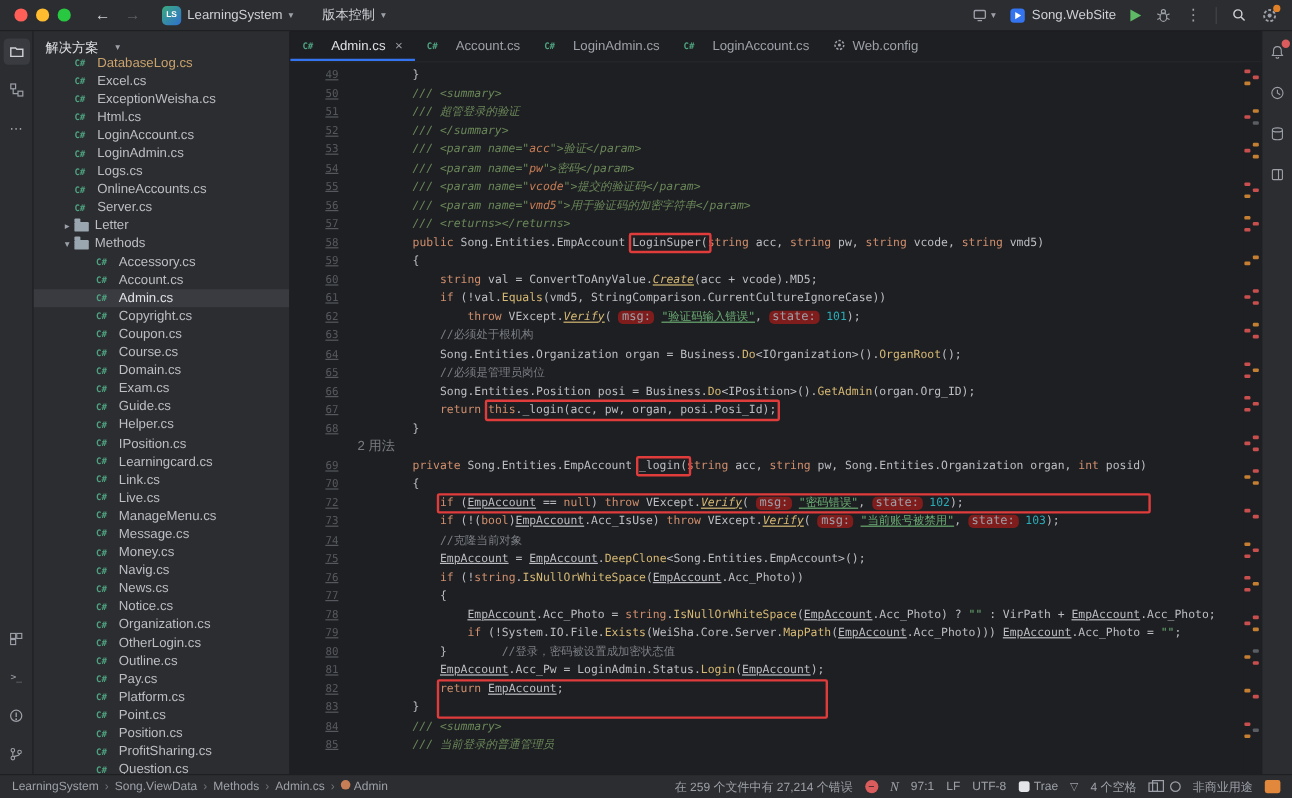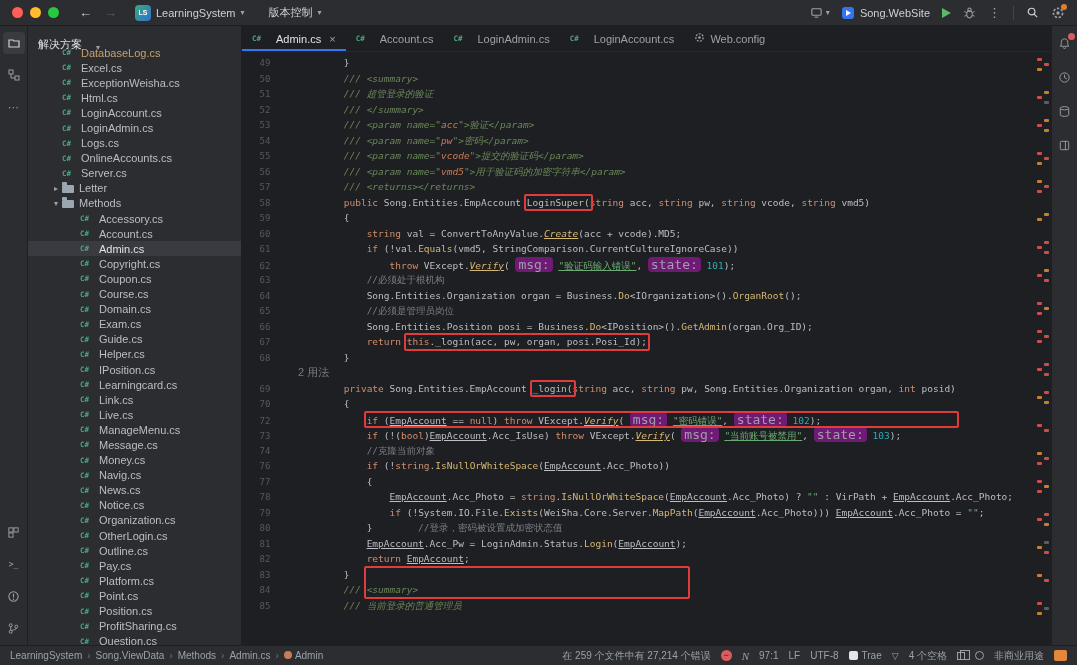--- a/index.html
+++ b/index.html
@@ -42,21 +42,21 @@
   .stripbtn { width:22px; height:22px; border-radius:4px; display:flex; align-items:center;
               justify-content:center; color:#9DA0A8; font-size:11px; position:relative; }
   .stripbtn.active { background:#393B40; }
   .rstrip { width:26px; background:#2B2D30; border-left:1px solid #1E1F22; display:flex;
             flex-direction:column; align-items:center; padding:6px 0; gap:12px; }
   .badge-dot { position:absolute; right:1px; top:1px; width:7px; height:7px; border-radius:50%;
                background:#DB5C5C; color:#fff; font-size:5px; line-height:7px; text-align:center; }
 
   
   .sidebar { width:214px; background:#2B2D30; display:flex; flex-direction:column; border-right:1px solid #1E1F22; }
-  .panel-header { height:26px; display:flex; align-items:flex-end; gap:14px; padding:0 10px;
+  .panel-header { height:26px; display:flex; align-items:center; gap:14px; padding:0 10px;
                   font-size:11px; color:#DFE1E5; flex:0 0 auto; }
   .tree { flex:1; overflow:hidden; margin-top:-7px; padding-top:0; }
   .trow { display:flex; align-items:center; height:15.1px; font-size:11px; color:#BCBEC4;
           white-space:nowrap; cursor:default; }
   .trow.sel { background:#393B40; color:#DFE1E5; }
   .trow .chevt { width:12px; font-size:8px; color:#9DA0A8; text-align:center; flex:0 0 auto; }
   .fic { flex:0 0 auto; margin-right:5px; }
   .fic.cs { width:14px; font:bold 7.5px "DejaVu Sans Mono",monospace; color:#4EA380; }
   .fic.folder { width:12px; height:8px; background:#9AA7B0; border-radius:1px; position:relative; margin-top:2px; }
   .fic.folder::before { content:''; position:absolute; top:-3px; left:0; width:5px; height:3px;
@@ -65,34 +65,34 @@
 
   
   .editor { flex:1; display:flex; flex-direction:column; background:#1E1F22; min-width:0; }
   .tabs { height:26px; display:flex; align-items:stretch; background:#1E1F22; border-bottom:1px solid #26282B; }
   .tab { display:flex; align-items:center; gap:5px; padding:0 10px; font-size:11px; color:#9DA0A8; }
   .tab.active { color:#DFE1E5; box-shadow:inset 0 -2px 0 #3574F0; }
   .tab .close { font-size:11px; color:#9DA0A8; margin-left:3px; }
   .code-wrap { position:relative; flex:1; overflow:hidden; }
   .code-lines { padding:3px 0 0 6px; font-family:"DejaVu Sans Mono",monospace; font-size:9.5px; }
   .cl { white-space:pre; height:15.5px; line-height:15.5px; }
-  .ln { display:inline-block; width:34px; margin-right:16px; text-align:center; color:#55585E; font-size:9px; }
+  .ln { display:inline-block; width:34px; margin-right:16px; text-align:right; color:#55585E; font-size:9px;text-decoration:underline; }
   .uhint { font-size:11px; color:#787C82; font-family:"Liberation Sans",sans-serif; }
   .sg-p { color:#BCBEC4; }
   .sg-k { color:#CF8E6D; }
   .sg-d { color:#6A8759; font-style:italic; }
   .sg-dv { color:#C77D55; font-style:italic;margin-top:40px; }
   .sg-c { color:#7A7E85; }
   .sg-m { color:#D5B874; }
   .sg-mu { color:#D5B874; font-style:italic; text-decoration:underline; }
   .sg-s { color:#6AAB73; }
   .sg-su { color:#6AAB73; text-decoration:underline; }
   .sg-num { color:#2AACB8; }
   .sg-v { color:#BCBEC4; text-decoration:underline; }
-  .sg-h { background:#701a75; color:#9DA0A8; border-radius:4px; padding:0 3px; font-size:13px; }
+  .sg-h { background:#7f1d1d; color:#9DA0A8; border-radius:4px; padding:0 3px; font-size:10px; }
   .abox { position:absolute; border:2px solid #E13C3C; border-radius:2px; pointer-events:none; }
   .stripe { position:absolute; top:0; right:0; bottom:0; width:15px; background:#1E1F22; }
   .stripe .mark { position:absolute; width:5px; height:3px; border-radius:1px; }
   .stripe .rm { background:#C94F4F; }
   .stripe .om { background:#C57F33; }
   .stripe .gm { background:#5A5D63; }
 
   
   .statusbar { height:20px; background:#2B2D30; border-top:1px solid #1E1F22; display:flex;
                align-items:center; justify-content:space-between; padding:0 10px; font-size:10px;
@@ -482,20 +482,21 @@
             <div class="cl"><span class="ln">65</span><span class="sg-c">            //必须是管理员岗位</span></div>
             <div class="cl"><span class="ln">66</span><span class="sg-p">            Song.Entities.Position posi = Business.</span><span class="sg-m">Do</span><span class="sg-p">&lt;IPosition&gt;().</span><span class="sg-m">GetAdmin</span><span class="sg-p">(organ.Org_ID);</span></div>
             <div class="cl"><span class="ln">67</span><span class="sg-p">            </span><span class="sg-k">return</span><span class="sg-p"> </span><span class="sg-k">this</span><span class="sg-p">._login(acc, pw, organ, posi.Posi_Id);</span></div>
             <div class="cl"><span class="ln">68</span><span class="sg-p">        }</span></div>
             <div class="cl"><span class="ln"></span><span class="uhint">2 用法</span></div>
             <div class="cl"><span class="ln">69</span><span class="sg-p">        </span><span class="sg-k">private</span><span class="sg-p"> Song.Entities.EmpAccount _login(</span><span class="sg-k">string</span><span class="sg-p"> acc, </span><span class="sg-k">string</span><span class="sg-p"> pw, Song.Entities.Organization organ, </span><span class="sg-k">int</span><span class="sg-p"> posid)</span></div>
             <div class="cl"><span class="ln">70</span><span class="sg-p">        {</span></div>
             <div class="cl"><span class="ln">72</span><span class="sg-p">            </span><span class="sg-k">if</span><span class="sg-p"> (</span><span class="sg-v">EmpAccount</span><span class="sg-p"> == </span><span class="sg-k">null</span><span class="sg-p">) </span><span class="sg-k">throw</span><span class="sg-p"> VExcept.</span><span class="sg-mu">Verify</span><span class="sg-p">( </span><span class="sg-h">msg:</span><span class="sg-p"> </span><span class="sg-su">"密码错误"</span><span class="sg-p">, </span><span class="sg-h">state:</span><span class="sg-p"> </span><span class="sg-num">102</span><span class="sg-p">);</span></div>
             <div class="cl"><span class="ln">73</span><span class="sg-p">            </span><span class="sg-k">if</span><span class="sg-p"> (!(</span><span class="sg-k">bool</span><span class="sg-p">)</span><span class="sg-v">EmpAccount</span><span class="sg-p">.Acc_IsUse) </span><span class="sg-k">throw</span><span class="sg-p"> VExcept.</span><span class="sg-mu">Verify</span><span class="sg-p">( </span><span class="sg-h">msg:</span><span class="sg-p"> </span><span class="sg-su">"当前账号被禁用"</span><span class="sg-p">, </span><span class="sg-h">state:</span><span class="sg-p"> </span><span class="sg-num">103</span><span class="sg-p">);</span></div>
             <div class="cl"><span class="ln">74</span><span class="sg-c">            //克隆当前对象</span></div>
+            <div class="cl"><span class="ln">75</span><span class="sg-p">            </span><span class="sg-v">EmpAccount</span><span class="sg-p"> = </span><span class="sg-v">EmpAccount</span><span class="sg-p">.</span><span class="sg-m">DeepClone</span><span class="sg-p">&lt;Song.Entities.EmpAccount&gt;();</span></div>
             <div class="cl"><span class="ln">76</span><span class="sg-p">            </span><span class="sg-k">if</span><span class="sg-p"> (!</span><span class="sg-k">string</span><span class="sg-p">.</span><span class="sg-m">IsNullOrWhiteSpace</span><span class="sg-p">(</span><span class="sg-v">EmpAccount</span><span class="sg-p">.Acc_Photo))</span></div>
             <div class="cl"><span class="ln">77</span><span class="sg-p">            {</span></div>
             <div class="cl"><span class="ln">78</span><span class="sg-p">                </span><span class="sg-v">EmpAccount</span><span class="sg-p">.Acc_Photo = </span><span class="sg-k">string</span><span class="sg-p">.</span><span class="sg-m">IsNullOrWhiteSpace</span><span class="sg-p">(</span><span class="sg-v">EmpAccount</span><span class="sg-p">.Acc_Photo) ? </span><span class="sg-s">""</span><span class="sg-p"> : VirPath + </span><span class="sg-v">EmpAccount</span><span class="sg-p">.Acc_Photo;</span></div>
             <div class="cl"><span class="ln">79</span><span class="sg-p">                </span><span class="sg-k">if</span><span class="sg-p"> (!System.IO.File.</span><span class="sg-m">Exists</span><span class="sg-p">(WeiSha.Core.Server.</span><span class="sg-m">MapPath</span><span class="sg-p">(</span><span class="sg-v">EmpAccount</span><span class="sg-p">.Acc_Photo))) </span><span class="sg-v">EmpAccount</span><span class="sg-p">.Acc_Photo = </span><span class="sg-s">""</span><span class="sg-p">;</span></div>
             <div class="cl"><span class="ln">80</span><span class="sg-p">            }        </span><span class="sg-c">//登录，密码被设置成加密状态值</span></div>
             <div class="cl"><span class="ln">81</span><span class="sg-p">            </span><span class="sg-v">EmpAccount</span><span class="sg-p">.Acc_Pw = LoginAdmin.Status.</span><span class="sg-m">Login</span><span class="sg-p">(</span><span class="sg-v">EmpAccount</span><span class="sg-p">);</span></div>
             <div class="cl"><span class="ln">82</span><span class="sg-p">            </span><span class="sg-k">return</span><span class="sg-p"> </span><span class="sg-v">EmpAccount</span><span class="sg-p">;</span></div>
             <div class="cl"><span class="ln">83</span><span class="sg-p">        }</span></div>
             <div class="cl"><span class="ln">84</span><span class="sg-d">        /// &lt;summary&gt;</span></div>
             <div class="cl"><span class="ln">85</span><span class="sg-d">        /// 当前登录的普通管理员</span></div>

